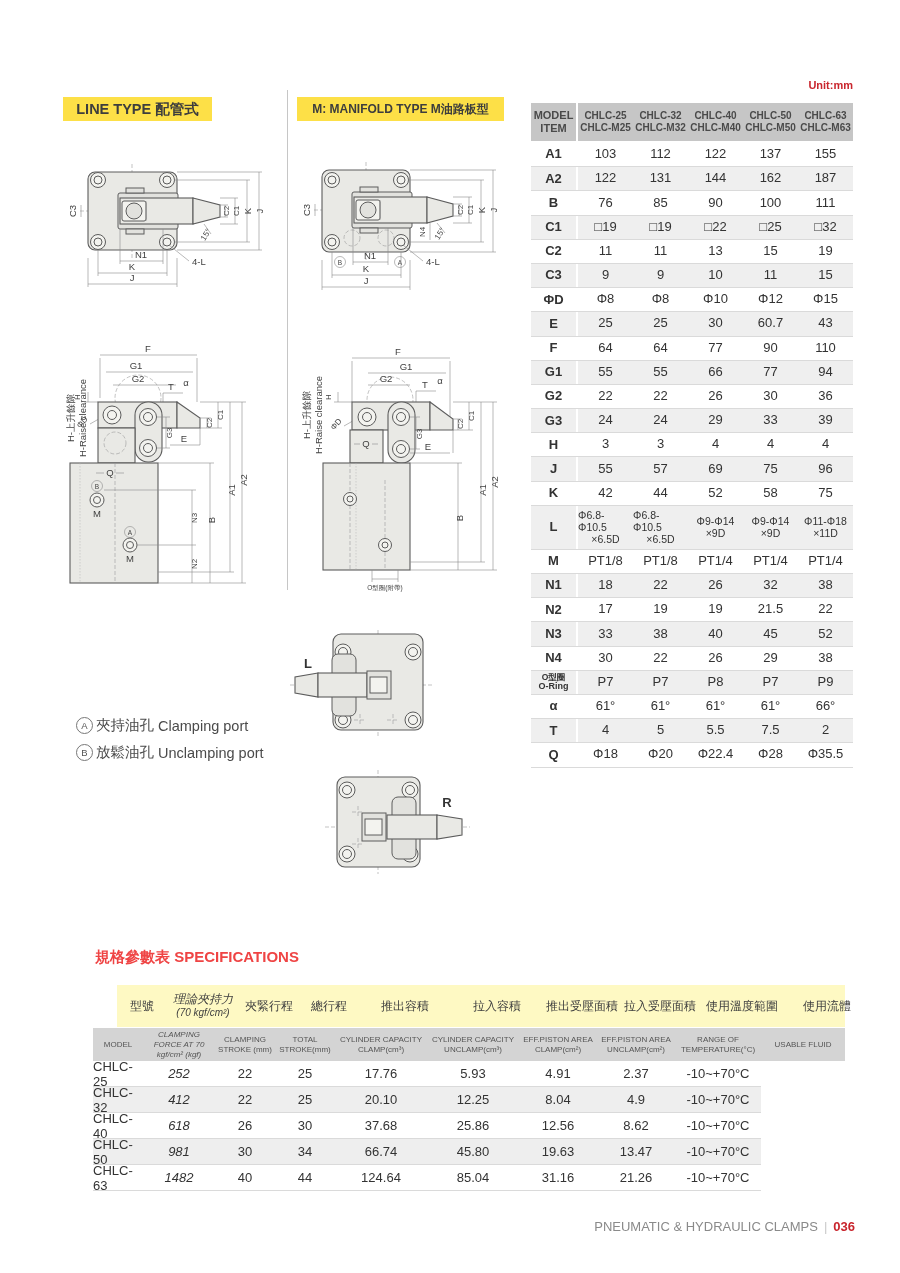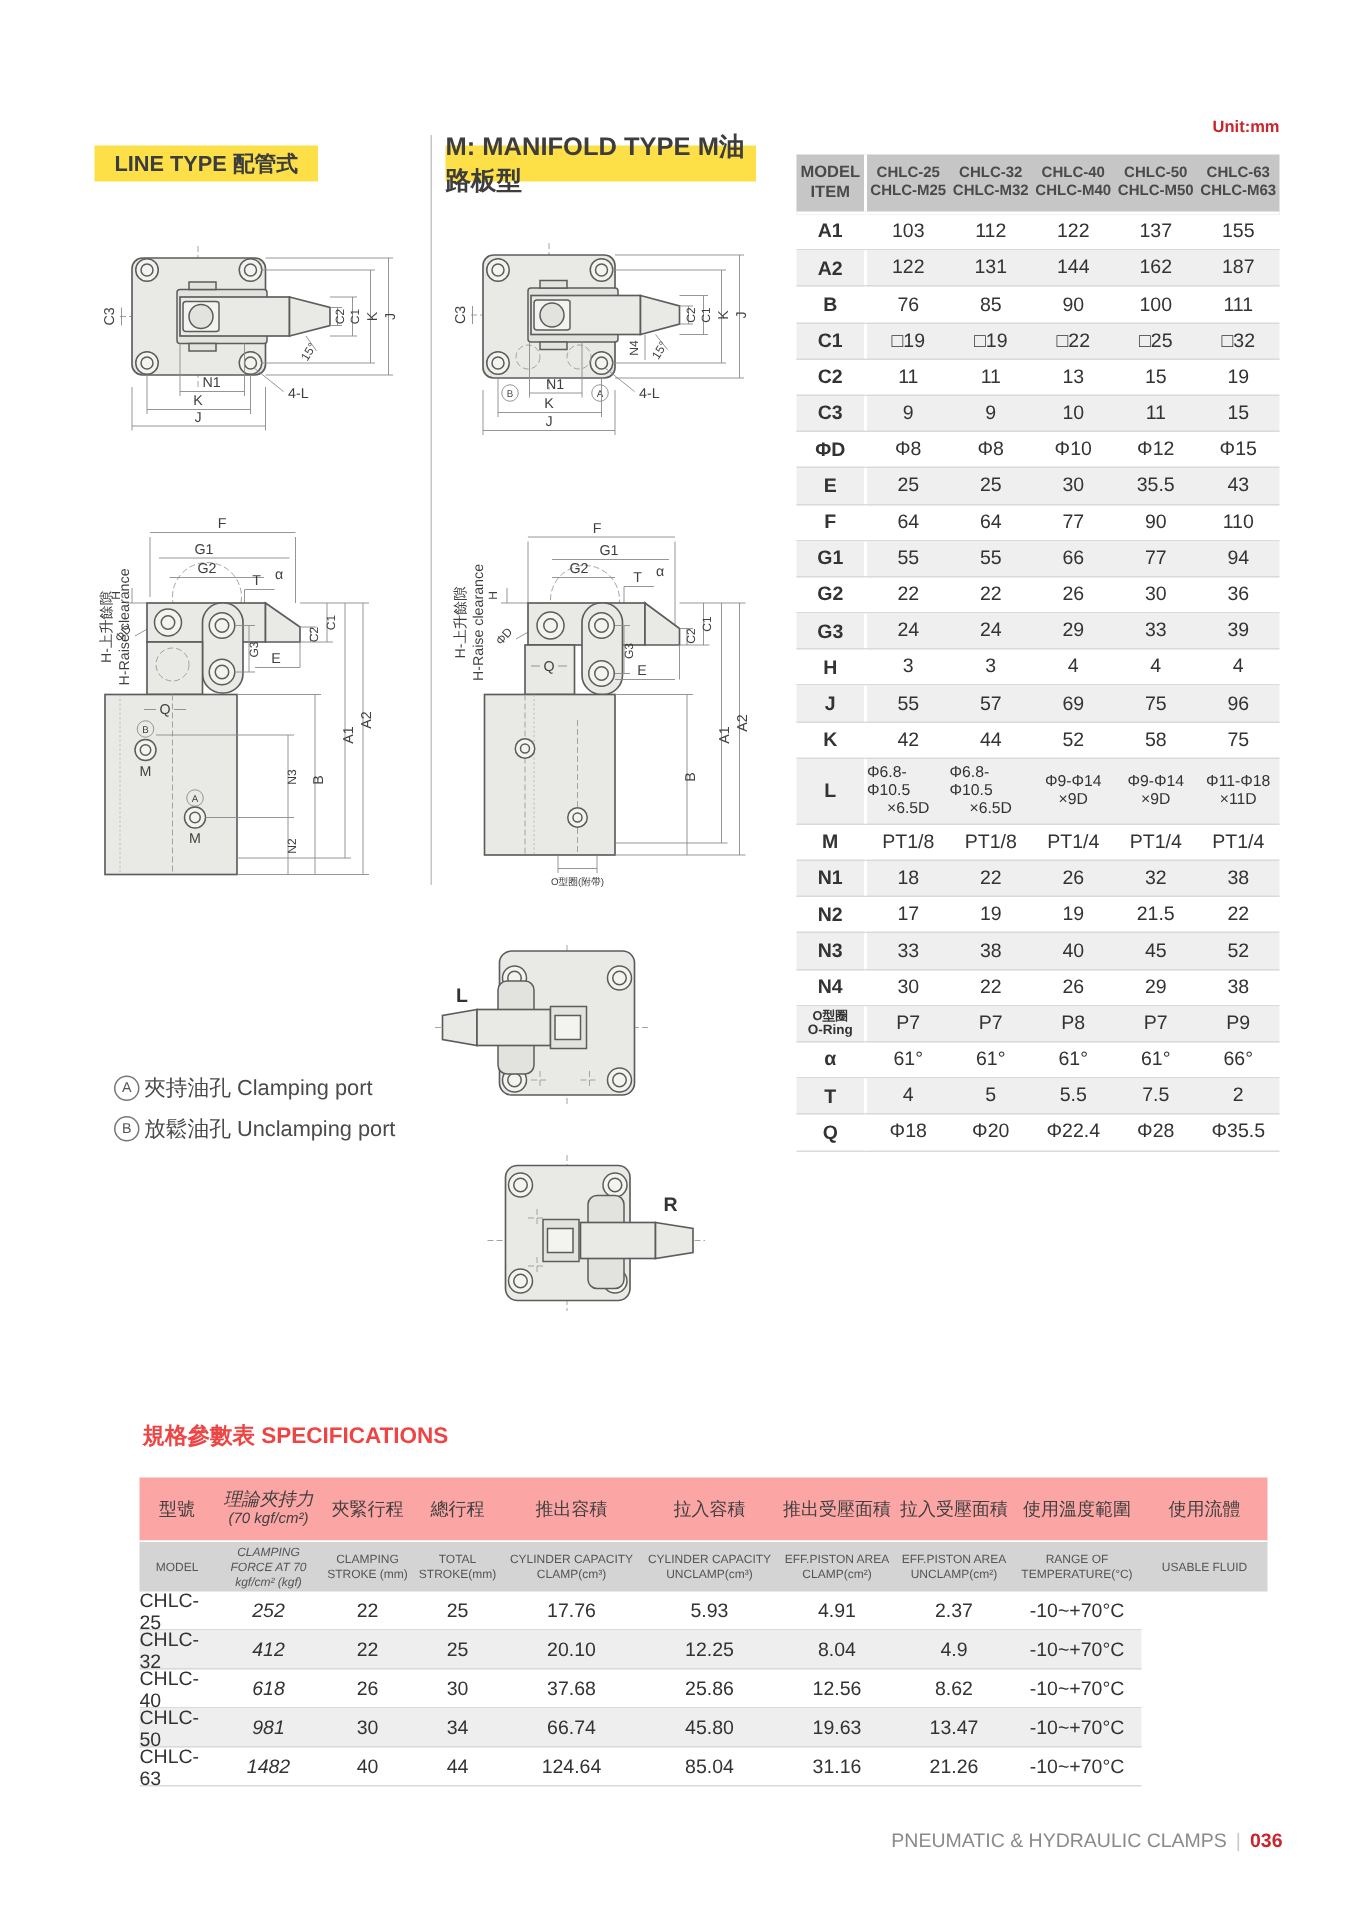--- a/index.html
+++ b/index.html
@@ -3,21 +3,21 @@
 <meta charset="utf-8">
 <style>
   html,body{margin:0;padding:0;background:#fff;}
   .page{position:relative;width:900px;height:1273px;background:#ffffff;
         font-family:"Liberation Sans",sans-serif;overflow:hidden;color:#3a3a3a;}
 
   
   .sec-hdr{position:absolute;background:#fde047;color:#3d3d3d;font-weight:bold;
            display:flex;align-items:center;justify-content:center;height:24px;}
   #line-hdr{left:63px;top:97px;width:149px;font-size:14.5px;}
-  #mani-hdr{left:297px;top:97px;width:207px;font-size:17px;}
+  #mani-hdr{left:297px;top:97px;width:207px;font-size:12px;}
   .col-divider{position:absolute;left:287px;top:90px;width:1px;height:500px;background:#c6c6c6;}
   .unit{position:absolute;right:47px;top:79px;color:#c9252d;font-size:11px;font-weight:bold;}
 
   
   .legend{position:absolute;left:76px;top:716px;font-size:14.5px;color:#4a4a4a;}
   .legend-row{display:flex;align-items:center;margin-bottom:8px;}
   .circ{display:inline-flex;width:15px;height:15px;border:1px solid #777;border-radius:50%;
         align-items:center;justify-content:center;font-size:9.5px;color:#555;margin-right:3px;flex:none;}
 
   
@@ -33,21 +33,21 @@
                justify-content:center;border-right:2px solid #fff;box-sizing:border-box;line-height:1.1;}
   .dt-row .val{width:55px;display:flex;flex-direction:column;align-items:center;justify-content:center;line-height:1.15;}
   .dt-row.lrow{height:44px;}
   .dt-row.lrow .val{font-size:10.5px;}
   .dt-row .lbl .zh{font-size:8.5px;}
   .dt-row .lbl .en{font-size:9px;}
 
   
   .spec-title{position:absolute;left:95px;top:948px;font-size:15px;font-weight:bold;color:#ef4444;}
   .spec-table{position:absolute;left:93px;top:985px;width:752px;}
-  .sp-h1{display:flex;height:42px;background:#fca5a5;}
+  .sp-h1{display:flex;height:42px;background:#fef9c3;margin-left:24px;}
   .sp-h1 .sp-c{display:flex;flex-direction:column;align-items:center;justify-content:center;
                font-size:12px;color:#3f3f3f;line-height:1.25;height:100%;box-sizing:border-box;text-align:center;}
   .sp-h1 .sub{font-size:10px;}
   .sp-h2{display:flex;height:33px;background:#d4d4d4;border-top:1px solid #fff;}
   .sp-h2 .sp-c{display:flex;align-items:center;justify-content:center;font-size:8px;color:#555;
                text-align:center;line-height:1.25;height:100%;box-sizing:border-box;padding:0 2px;}
   .c0{width:50px;flex:none;} .c1{width:72px;flex:none;font-style:italic;} .c2{width:60px;flex:none;}
   .c3{width:60px;flex:none;} .c4{width:92px;flex:none;} .c5{width:92px;flex:none;}
   .c6{width:78px;flex:none;} .c7{width:78px;flex:none;} .c8{width:86px;flex:none;} .c9{width:84px;flex:none;}
   .sp-body{display:flex;}
@@ -507,21 +507,21 @@
         <div class="val">Φ8</div>
         <div class="val">Φ10</div>
         <div class="val">Φ12</div>
         <div class="val">Φ15</div>
       </div>
     <div class="dt-row alt">
         <div class="lbl">E</div>
         <div class="val">25</div>
         <div class="val">25</div>
         <div class="val">30</div>
-        <div class="val">35.5</div>
+        <div class="val">60.7</div>
         <div class="val">43</div>
       </div>
     <div class="dt-row">
         <div class="lbl">F</div>
         <div class="val">64</div>
         <div class="val">64</div>
         <div class="val">77</div>
         <div class="val">90</div>
         <div class="val">110</div>
       </div>

